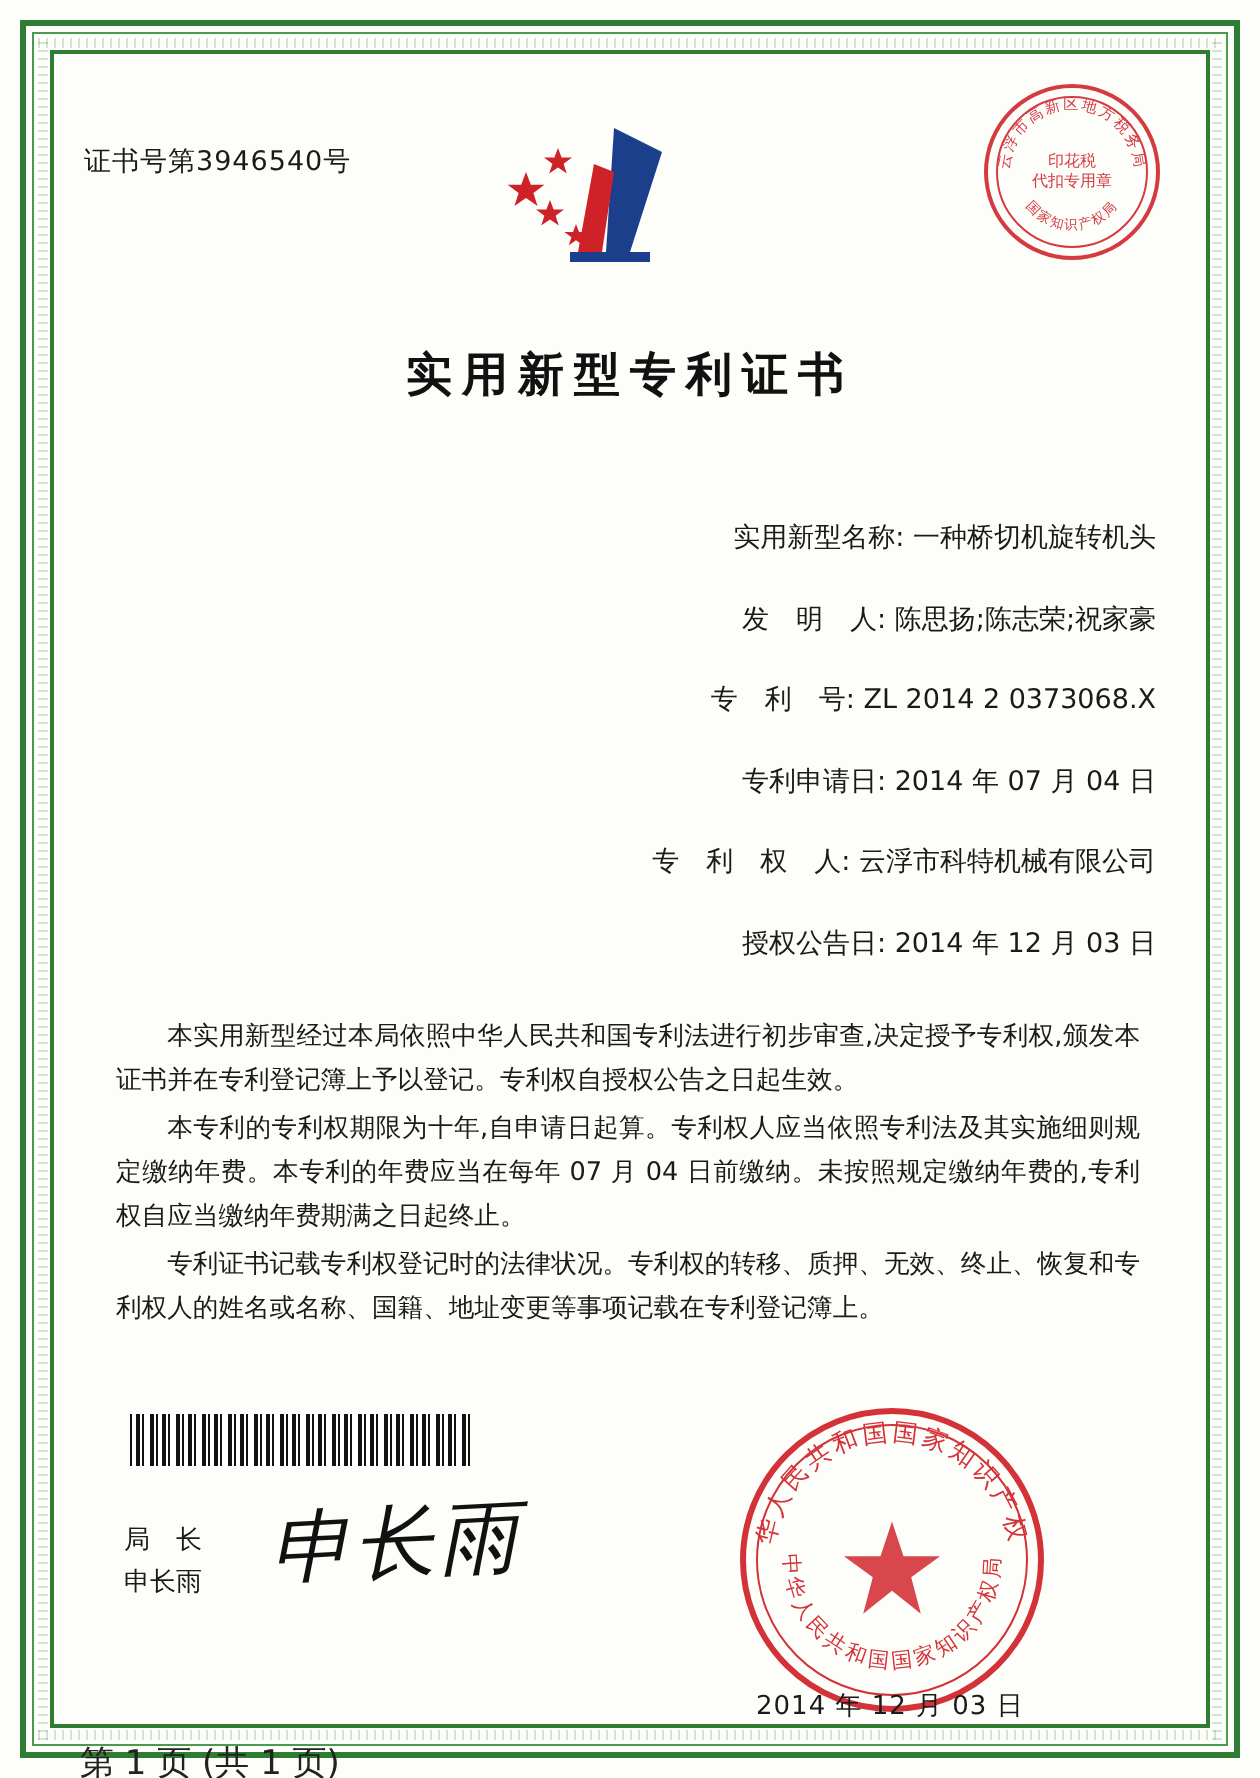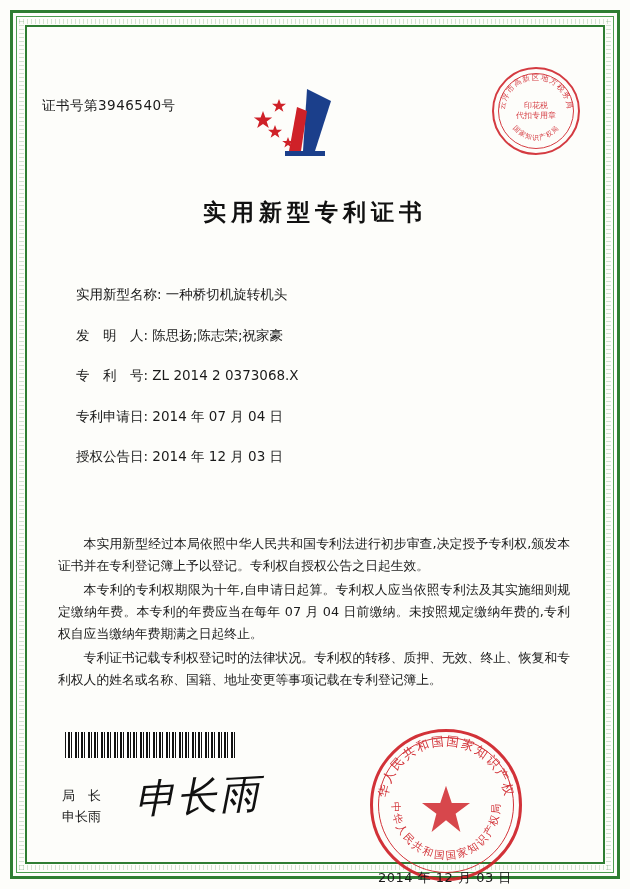--- a/index.html
+++ b/index.html
@@ -68,21 +68,20 @@
     background: repeating-linear-gradient(0deg,
         rgba(46,125,50,0.20) 0px, rgba(46,125,50,0.20) 1px,
         rgba(255,255,255,0) 1px, rgba(255,255,255,0) 4px); }
 
   
   .content {
     position: absolute;
     left: 40px; top: 42px;
     width: 550px; height: 805px;
     color: #1a1a1a;
-    margin-top: 25px;
   }
 
   .cert-no {
     position: absolute;
     left: 2px; top: 30px;
     font-size: 13.5px;
     letter-spacing: 0.5px;
     font-family: "DejaVu Sans", "Liberation Sans", sans-serif;
   }
 
@@ -131,24 +130,25 @@
     text-align: center;
     font-size: 23px;
     font-weight: bold;
     letter-spacing: 5px;
     font-family: "DejaVu Serif", "Liberation Serif", serif;
     color: #111;
   }
 
   .fields {
     position: absolute;
-    left: 36px; top: 218px;
+    left: 18px; top: 218px;
     width: 520px;
     font-size: 13.5px;
     line-height: 18px;
+    text-align: right;
   }
   .field-row {
     margin-bottom: 22.5px;
     white-space: nowrap;
   }
   .field-label {
     display: inline-block;
     font-size: 13.5px;
   }
   .field-value {
@@ -307,20 +307,24 @@
       </div>
       <div class="field-row">
         <span class="field-label">专　利　号:</span>
         <span class="field-value">ZL 2014 2 0373068.X</span>
       </div>
       <div class="field-row">
         <span class="field-label">专利申请日:</span>
         <span class="field-value">2014 年 07 月 04 日</span>
       </div>
       <div class="field-row">
+        <span class="field-label">专　利　权　人:</span>
+        <span class="field-value">云浮市科特机械有限公司</span>
+      </div>
+      <div class="field-row">
         <span class="field-label">授权公告日:</span>
         <span class="field-value">2014 年 12 月 03 日</span>
       </div>
     </div>
 
     <div class="paragraphs">
       <p>本实用新型经过本局依照中华人民共和国专利法进行初步审查,决定授予专利权,颁发本证书并在专利登记簿上予以登记。专利权自授权公告之日起生效。</p>
       <p>本专利的专利权期限为十年,自申请日起算。专利权人应当依照专利法及其实施细则规定缴纳年费。本专利的年费应当在每年 07 月 04 日前缴纳。未按照规定缴纳年费的,专利权自应当缴纳年费期满之日起终止。</p>
       <p>专利证书记载专利权登记时的法律状况。专利权的转移、质押、无效、终止、恢复和专利权人的姓名或名称、国籍、地址变更等事项记载在专利登记簿上。</p>
     </div>

